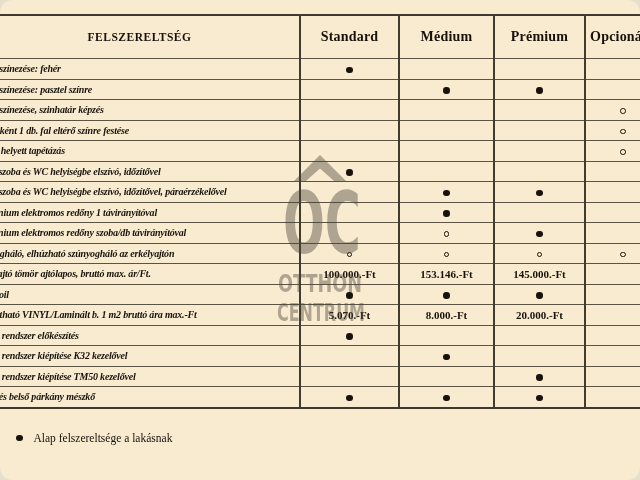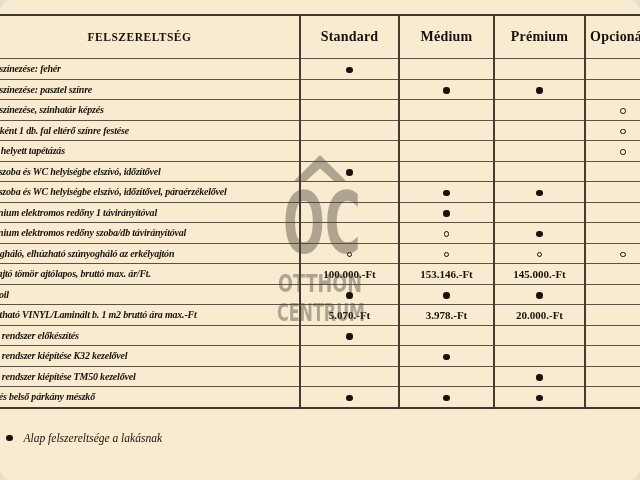--- a/index.html
+++ b/index.html
@@ -26,21 +26,21 @@
     font-style:italic;font-weight:bold;font-size:10px;letter-spacing:-.2px;
     padding-left:20px;white-space:nowrap;overflow:hidden;
   }
   td.mark{text-align:center;font-weight:bold;font-size:11px;}
   
   .dot{display:inline-block;width:6.5px;height:6.5px;background:#17120c;border-radius:50%;vertical-align:middle;}
   .ring{display:inline-block;width:3.5px;height:3.5px;border:1.7px solid #17120c;border-radius:50%;background:transparent;vertical-align:middle;}
   
   .watermark{position:absolute;left:0;top:0;width:640px;height:480px;pointer-events:none;}
   
-  .legend{position:absolute;left:6px;top:430px;font-style:italic;}
+  .legend{position:absolute;left:16px;top:430px;}
   .legend-item{display:flex;align-items:center;gap:11px;height:15.5px;font-size:11.5px;}
 </style>
 </head>
 <body>
 
 <div class="stage">
 
   <table class="grid">
     <colgroup>
       <col style="width:320px">
@@ -139,21 +139,21 @@
         <tr>
           <td class="label">an Coil</td>
           <td class="mark vline"><span class="dot"></span></td>
           <td class="mark vline"><span class="dot"></span></td>
           <td class="mark vline"><span class="dot"></span></td>
           <td class="mark vline"></td>
         </tr>
         <tr>
           <td class="label">álasztható VINYL/Laminált b. 1 m2 bruttó ára max.-Ft</td>
           <td class="mark vline">5.070.-Ft</td>
-          <td class="mark vline">3.978.-Ft</td>
+          <td class="mark vline">8.000.-Ft</td>
           <td class="mark vline">20.000.-Ft</td>
           <td class="mark vline"></td>
         </tr>
         <tr>
           <td class="label">asztó rendszer előkészítés</td>
           <td class="mark vline"><span class="dot"></span></td>
           <td class="mark vline"></td>
           <td class="mark vline"></td>
           <td class="mark vline"></td>
         </tr>

